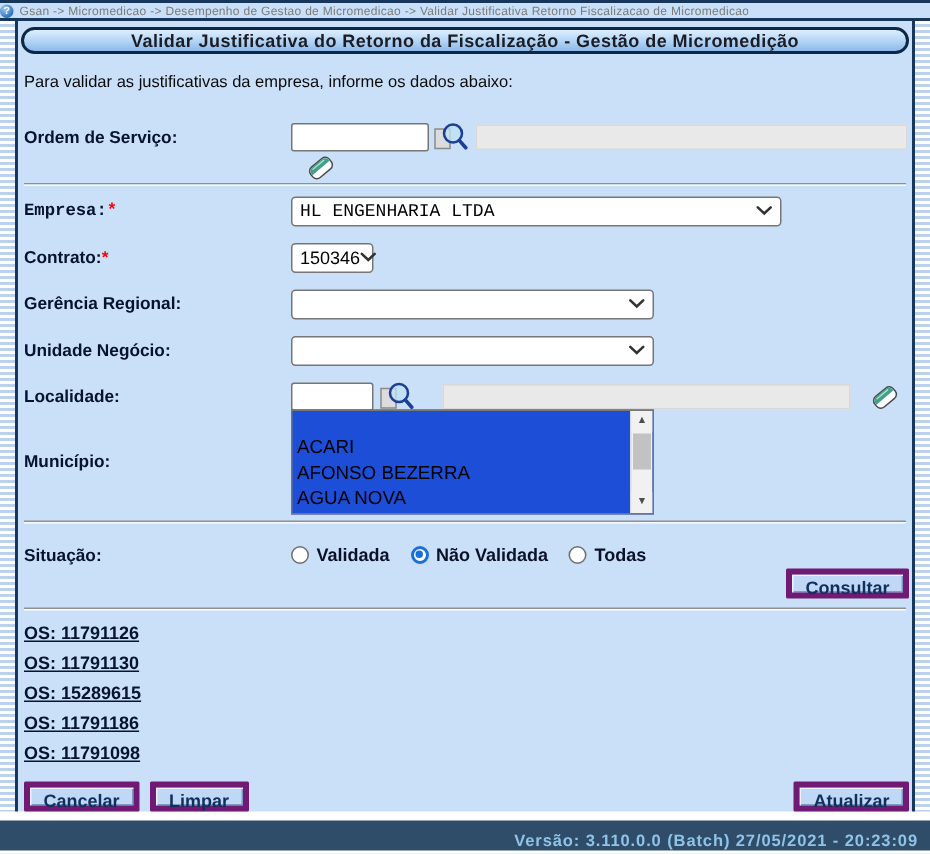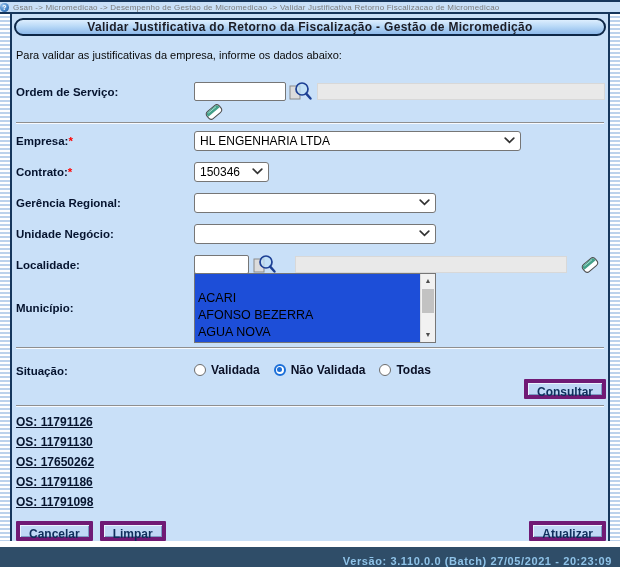--- a/index.html
+++ b/index.html
@@ -199,35 +199,35 @@
                   <line x1="5" y1="7.2" x2="15" y2="7.2" stroke="#bfe8dc" stroke-width="0.8"></line>
                 </g>
               </svg>
             </span>
           </div>
         </div>
       </div>
 
       <div class="divider"></div>
 
-      <div class="row" style="margin-top:7px;">
+      <div class="row" style="margin-top:7px;font-family:Liberation Mono, monospace;">
         <div class="label"><span>Empresa:</span><span class="req">*</span></div>
         <div class="fake-select" style="width:327px;">
           <span>HL ENGENHARIA LTDA</span>
           <span class="chev">
             <svg width="11" height="7" viewBox="0 0 11 7">
                 <path d="M1.2 1.2 L5.5 5.3 L9.8 1.2" stroke="#333" stroke-width="1.7" fill="none" stroke-linecap="round"></path>
               </svg>
           </span>
         </div>
       </div>
 
       <div class="row">
         <div class="label"><span>Contrato:</span><span class="req">*</span></div>
-        <div class="fake-select" style="width:75px;">
+        <div class="fake-select" style="width:55px;">
           <span>150346</span>
           <span class="chev">
             <svg width="11" height="7" viewBox="0 0 11 7">
                 <path d="M1.2 1.2 L5.5 5.3 L9.8 1.2" stroke="#333" stroke-width="1.7" fill="none" stroke-linecap="round"></path>
               </svg>
           </span>
         </div>
       </div>
 
       <div class="row">
@@ -315,21 +315,21 @@
 
       <div class="btn-row-consultar">
         <button class="btn">Consultar</button>
       </div>
 
       <div class="divider" style="margin-top:6px;"></div>
 
       <div class="os-list">
         <a class="os-link">OS: 11791126</a>
         <a class="os-link">OS: 11791130</a>
-        <a class="os-link">OS: 17650262</a>
+        <a class="os-link">OS: 15289615</a>
         <a class="os-link">OS: 11791186</a>
         <a class="os-link">OS: 11791098</a>
       </div>
 
       <div class="btn-row-bottom">
         <button class="btn">Cancelar</button>
         <button class="btn">Limpar</button>
         <span class="spacer"></span>
         <button class="btn">Atualizar</button>
       </div>

